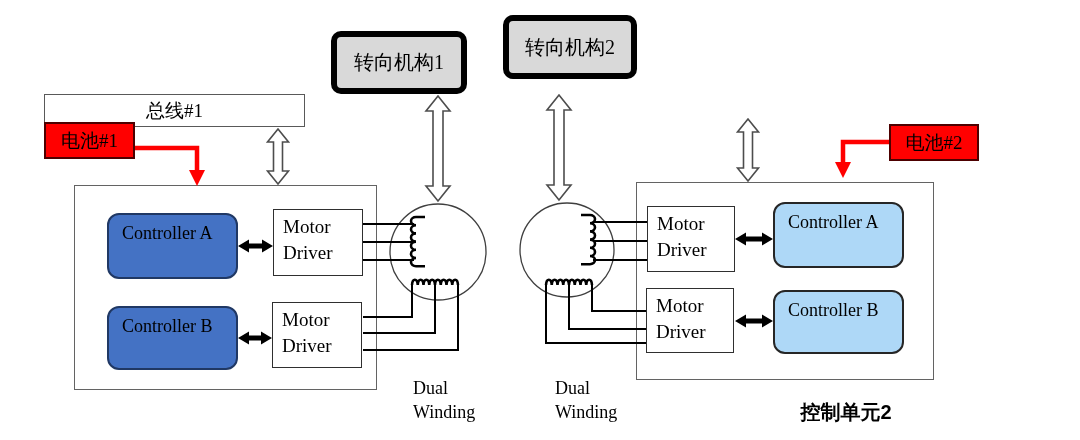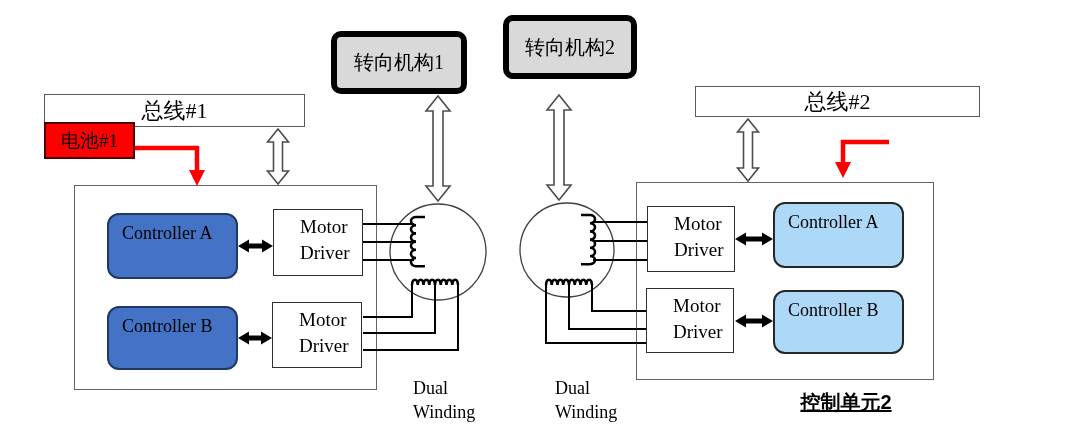--- a/index.html
+++ b/index.html
@@ -1,46 +1,46 @@
 <!DOCTYPE html>
 <html style="--battery-red: #FF0000; --controller-blue: #4472C4; --controller-light-blue: #AED8F7; --steering-gray: #D9D9D9;"><head>
 <meta charset="utf-8">
 <style>
   html,body{margin:0;padding:0;background:#fff;}
   #canvas{position:relative;width:1080px;height:440px;background:#ffffff;overflow:hidden;
           font-family:"Liberation Serif",serif;color:#000;}
   .abs{position:absolute;box-sizing:border-box;}
   .center{display:flex;align-items:center;justify-content:center;}
-  .busbox{border:1.5px solid #595959;background:#fff;font-size:22px;}
+  .busbox{border:1.5px solid #595959;background:#fff;font-size:19px;}
   #bus1{left:44px;top:94px;width:261px;height:33px;}
   #bus2{left:695px;top:86px;width:285px;height:31px;}
   .battery{background:var(--battery-red,#f00);border:2px solid #4d0000;font-size:19px;}
   #bat1{left:44px;top:122px;width:91px;height:37px;}
   #bat2{left:889px;top:124px;width:90px;height:37px;}
   .steer{background:var(--steering-gray,#d9d9d9);border:6px solid #000000;border-radius:10px;font-size:20px;}
   #steer1{left:331px;top:31px;width:136px;height:63px;}
   #steer2{left:503px;top:15px;width:134px;height:64px;}
   .unitbox{border:1.5px solid #636363;background:#fff;}
   #unit1{left:74px;top:185px;width:303px;height:205px;}
   #unit2{left:636px;top:182px;width:298px;height:198px;}
   .ctrl{border-radius:12px;font-size:18px;padding:8px 0 0 13px;}
   .ctrl.dark{background:var(--controller-blue,#4472C4);border:2px solid #203864;}
   .ctrl.light{background:var(--controller-light-blue,#AED8F7);border:2px solid #262626;}
   #ctrlA1{left:107px;top:213px;width:131px;height:66px;}
   #ctrlB1{left:107px;top:306px;width:131px;height:64px;}
   #ctrlA2{left:773px;top:202px;width:131px;height:66px;}
   #ctrlB2{left:773px;top:290px;width:131px;height:64px;}
-  .md{border:1.6px solid #2f2f2f;background:#fff;font-size:19px;line-height:26px;padding:4px 0 0 26px;}
+  .md{border:1.6px solid #2f2f2f;background:#fff;font-size:19px;line-height:26px;padding:4px 0 0 9px;}
   #md1a{left:273px;top:209px;width:90px;height:67px;}
   #md1b{left:272px;top:302px;width:90px;height:66px;}
   #md2a{left:647px;top:206px;width:88px;height:66px;}
   #md2b{left:646px;top:288px;width:88px;height:65px;}
   .unitlabel{font-family:"Liberation Sans",sans-serif;font-weight:bold;font-size:20px;text-align:center;}
   #ulab1{left:90px;top:409px;width:180px;}
-  #ulab2{left:756px;top:389px;width:180px;text-decoration:underline;}
+  #ulab2{left:756px;top:399px;width:180px;}
   .dw{font-family:Liberation Serif, serif;font-size:18px;line-height:24px;}
   #dw1{left:413px;top:376px;}
   #dw2{left:555px;top:376px;}
   .mlab{font-family:"Liberation Sans",sans-serif;font-size:14px;text-align:center;}
   #m1{left:427px;top:243px;width:22px;}
   #m2{left:556px;top:241px;width:22px;}
   #linework{position:absolute;left:0;top:0;pointer-events:none;}
   .circ{fill:#ffffff;stroke:#3f3f3f;stroke-width:1.3;}
   .coil{fill:none;stroke:#000;stroke-width:2.6;}
   .wire{fill:none;stroke:#000;stroke-width:2;}
@@ -48,23 +48,23 @@
   .barrow{fill:#000;}
   .redwire{fill:none;stroke:var(--battery-red,#f00);stroke-width:4.5;}
   .redhead{fill:var(--battery-red,#f00);}
 </style>
 </head>
 <body>
 
 <div id="canvas">
 
   <div id="bus1" class="abs center busbox">总线#1</div>
-  <div id="bus2" class="abs center busbox">总线#2</div>
 
   <div id="bat1" class="abs center battery">电池#1</div>
+  <div id="bat2" class="abs center battery">电池#2</div>
 
   <div id="steer1" class="abs center steer">转向机构1</div>
   <div id="steer2" class="abs center steer">转向机构2</div>
 
   <div id="unit1" class="abs unitbox"></div>
   <div id="unit2" class="abs unitbox"></div>
 
   <div id="ctrlA1" class="abs ctrl dark">Controller A</div>
   <div id="ctrlB1" class="abs ctrl dark">Controller B</div>
   <div id="ctrlA2" class="abs ctrl light">Controller A</div>

